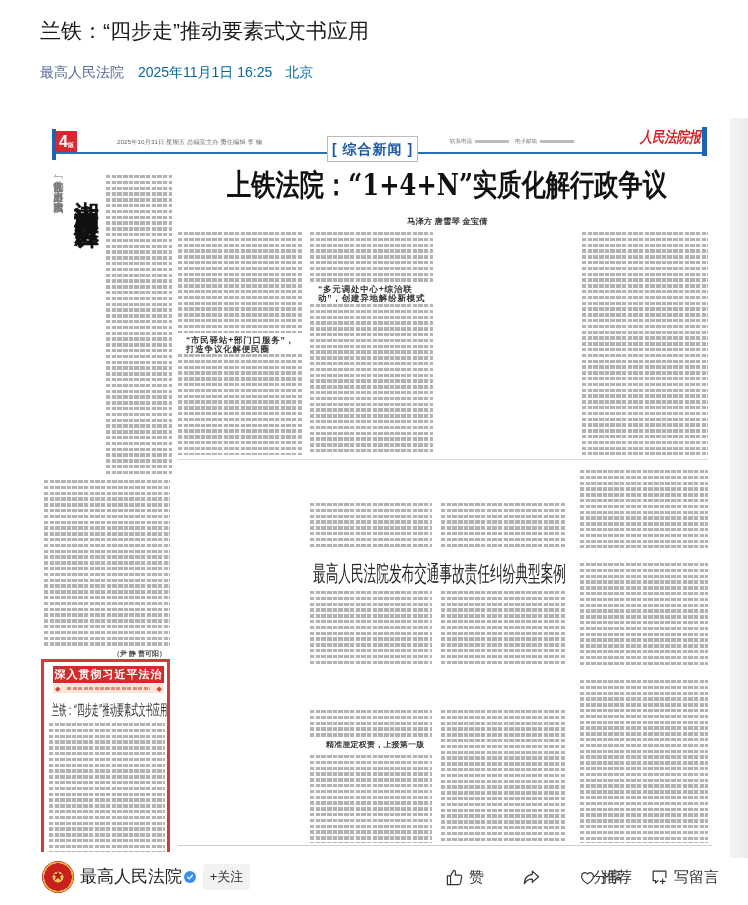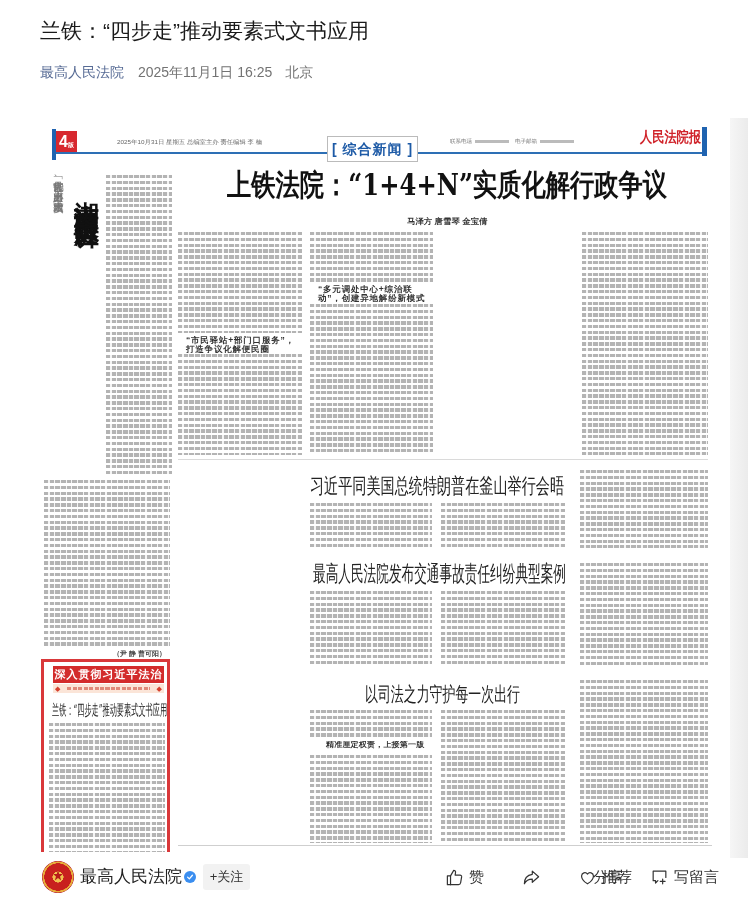--- a/index.html
+++ b/index.html
@@ -9,21 +9,21 @@
     font-family:"Liberation Sans","DejaVu Sans",sans-serif;
     color:#1a1a1a;
   }
   .abs { position:absolute; }
   .fit { display:inline-block; white-space:nowrap; transform-origin:left top; }
 
   
   .art-title { position:absolute; left:40px; top:17px; font-size:21px; line-height:28px; color:#1a1a1a; white-space:nowrap; }
   .art-meta { position:absolute; left:40px; top:62px; font-size:14px; line-height:20px; white-space:nowrap; }
   .art-meta .acct { color:#576b95; margin-right:10px; cursor:pointer; }
-  .art-meta .gray { color:#737373; margin-right:9px; }
+  .art-meta .gray { color:#0369a1; margin-right:9px; }
 
   
   .paper { position:absolute; left:38px; top:122px; width:690px; height:730px; background:#fff; overflow:hidden; }
   .edge { position:absolute; left:730px; top:118px; width:18px; height:740px; background:linear-gradient(to right,#f6f6f6,#ebebeb); }
 
   .tx {
     position:absolute;
     background-image:repeating-linear-gradient(to bottom, rgba(105,105,105,.5) 0 3.4px, transparent 3.4px 5.8px);
     -webkit-mask-image:repeating-linear-gradient(to right, #000 0 4.4px, rgba(0,0,0,.15) 4.4px 5.7px);
     mask-image:repeating-linear-gradient(to right, #000 0 4.4px, rgba(0,0,0,.15) 4.4px 5.7px);
@@ -35,21 +35,21 @@
 
   .bar-blue { position:absolute; background:#1f63b0; }
   .rule { position:absolute; background:#2d6fb5; height:1.5px; }
   .pnum { position:absolute; background:#d7282f; color:#fff; font-weight:bold; text-align:center; }
   .pnum .n { font-size:16px; line-height:22px; }
   .pnum .u { font-size:6px; }
   .mast-info { position:absolute; font-size:6px; color:#666; }
   .section-box { position:absolute; border:1px solid #bbb; box-sizing:border-box; text-align:center; font-weight:bold; color:#1d5aa6; font-size:14px; line-height:24px; letter-spacing:1px; }
   .contact { position:absolute; font-size:5.5px; color:#777; white-space:nowrap; }
   .contact .val { display:inline-block; width:34px; height:3px; background:#bbb; margin:0 6px 1px 3px; vertical-align:middle; }
-  .paper-name { position:absolute; font-family:"DejaVu Serif","Liberation Serif",serif; font-weight:bold; color:#d0232a; font-size:15px; }
+  .paper-name { position:absolute; font-family:"DejaVu Serif","Liberation Serif",serif; font-style:italic; font-weight:bold; color:#d0232a; font-size:15px; }
 
   .kicker { position:absolute; writing-mode:vertical-rl; text-orientation:upright; font-family:"DejaVu Serif","Liberation Serif",serif; font-size:10.4px; line-height:14px; color:#777; }
   .vhead { position:absolute; writing-mode:vertical-rl; text-orientation:upright; font-size:25px; font-weight:bold; color:#111; letter-spacing:2.3px; line-height:30px; }
   .byline { position:absolute; font-size:7px; font-weight:bold; color:#444; white-space:nowrap; }
 
   .fbox { position:absolute; border:3px solid #d9383a; border-bottom:none; box-sizing:border-box; }
   .fbanner { position:absolute; background:#d32b2b; color:#fff; font-weight:bold; font-size:11px; line-height:17px; text-align:center; letter-spacing:1px; overflow:hidden; }
   .fsub { position:absolute; background:#fbe5d8; }
   .fsub .orn { position:absolute; top:0; font-size:7px; line-height:9px; color:#d6402f; }
   .fsub .mid { position:absolute; left:14px; right:14px; top:3px; height:3px; background:repeating-linear-gradient(to right,#e08a7a 0 4px,transparent 4px 5.5px); }
@@ -131,37 +131,31 @@
   <div class="abs" style="left:140px;top:110px;width:124px;height:223px;">
     <div class="tx" style="left:0;top:0;width:124px;height:101px;"></div>
     <div class="sub" style="left:0;top:104px;width:124px;height:17px;">“市民驿站+部门口服务”，打造争议化解便民圈</div>
     <div class="tx" style="left:0;top:122px;width:124px;height:101px;"></div>
   </div>
   <div class="tx" style="left:544px;top:110px;width:126px;height:223px;"></div>
 
   <div class="divider" style="left:140px;top:337px;width:530px;"></div>
 
 
-  <div class="hl" style="left:272px;top:352px;font-size:21px;line-height:24px;">
-    <span class="fit" style="transform: scaleX(0.671958);">习近平同美国总统特朗普在釜山举行会晤</span>
-  </div>
   <div class="tx" style="left:272px;top:381px;width:122px;height:44px;"></div>
   <div class="tx" style="left:403px;top:381px;width:124px;height:44px;"></div>
   <div class="tx" style="left:542px;top:348px;width:128px;height:78px;"></div>
 
   <div class="hl" style="left:275px;top:440px;font-size:22px;line-height:24px;">
     <span class="fit" style="transform: scaleX(0.575);">最高人民法院发布交通事故责任纠纷典型案例</span>
   </div>
   <div class="tx" style="left:272px;top:469px;width:122px;height:75px;"></div>
   <div class="tx" style="left:403px;top:469px;width:124px;height:75px;"></div>
   <div class="tx" style="left:542px;top:441px;width:128px;height:103px;"></div>
 
-  <div class="hl" style="left:327px;top:561px;font-size:20px;line-height:22px;">
-    <span class="fit" style="transform: scaleX(0.645833);">以司法之力守护每一次出行</span>
-  </div>
   <div class="tx" style="left:272px;top:588px;width:122px;height:28px;"></div>
   <div class="sub" style="left:272px;top:619px;width:122px;height:10px;white-space:nowrap;padding-left:16px;letter-spacing:.2px;font-size:8px;">精准厘定权责，上接第一版</div>
   <div class="tx" style="left:272px;top:633px;width:122px;height:88px;"></div>
   <div class="tx" style="left:403px;top:588px;width:124px;height:133px;"></div>
   <div class="tx" style="left:542px;top:558px;width:128px;height:163px;"></div>
 
   <div class="divider" style="left:140px;top:723px;width:534px;background:#cfcfcf;"></div>
 </div>
 
 <div class="avatar">

